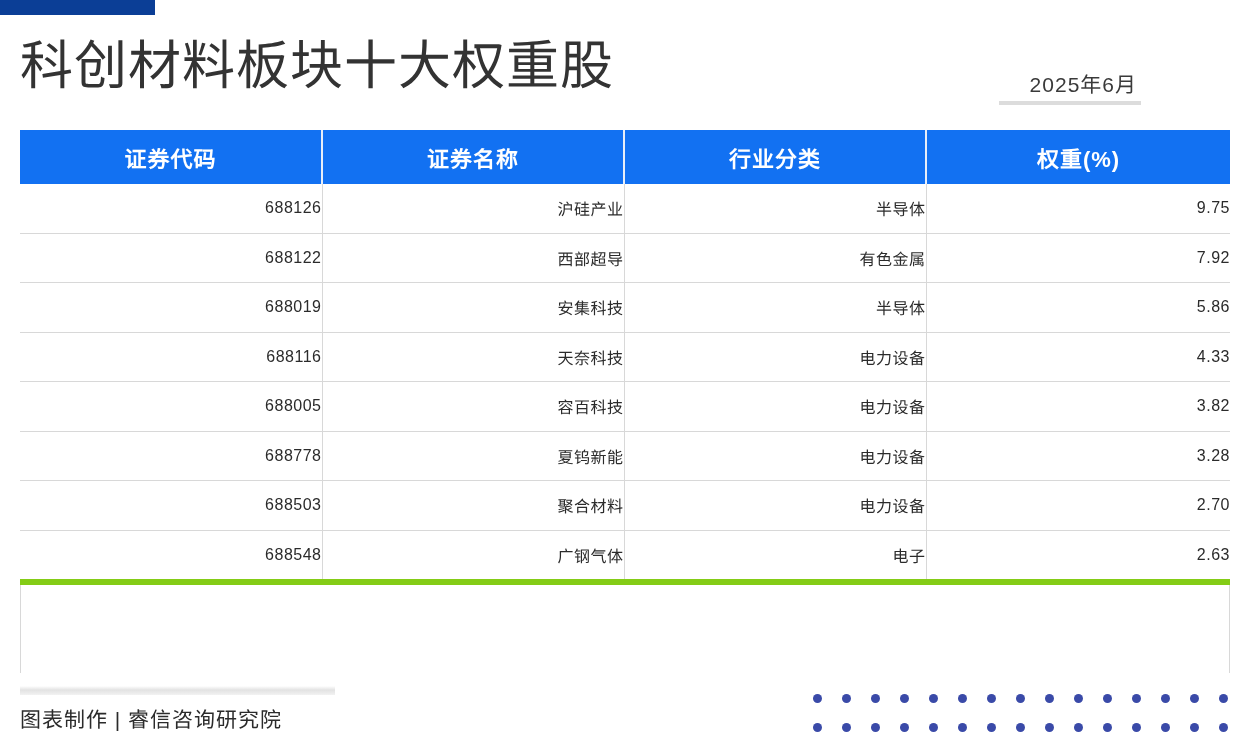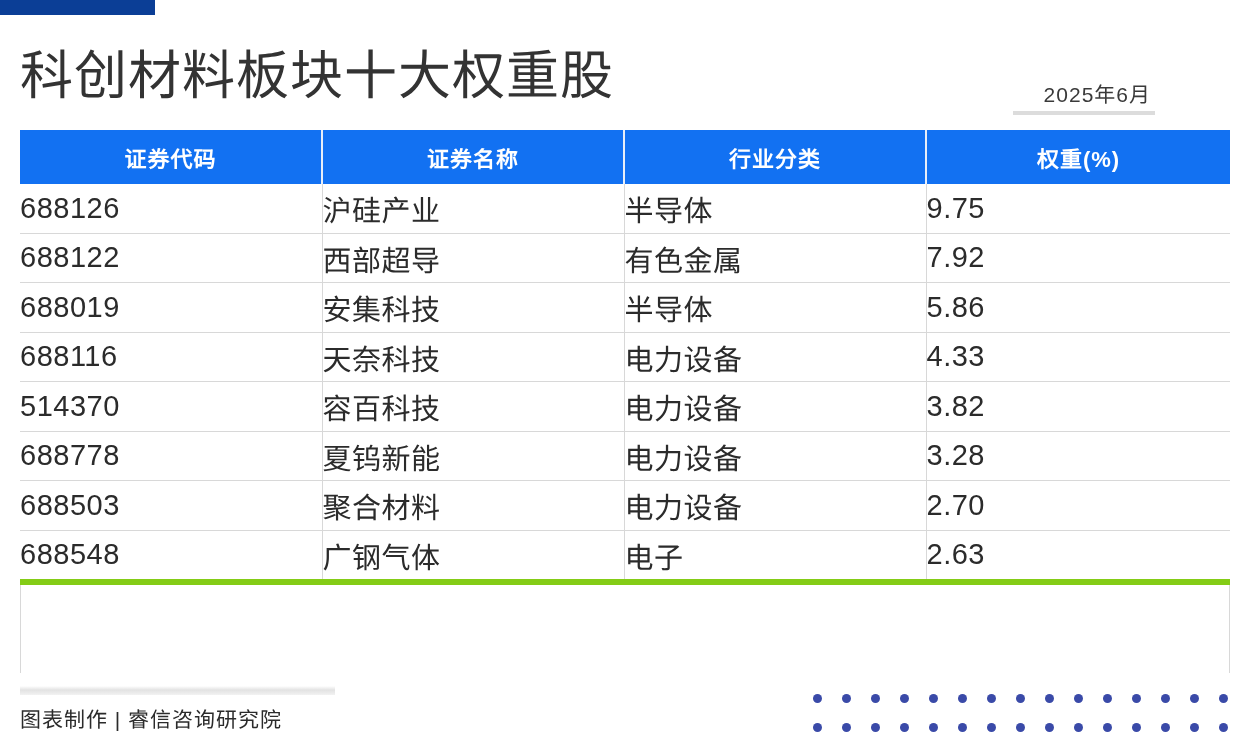--- a/index.html
+++ b/index.html
@@ -24,24 +24,23 @@
     top: 0;
     width: 155px;
     height: 15px;
     background: #0b3e96;
   }
 
   
   #header {
     position: absolute;
     left: 0;
-    top: 25px;
+    top: 15px;
     width: 1161px;
     height: 110px;
-    padding-left: 14px;
   }
   #page-title {
     position: absolute;
     left: 20px;
     top: 20px;
     font-size: 53px;
     line-height: 62px;
     font-weight: 400;
     color: #333333;
     letter-spacing: 1px;
@@ -91,22 +90,22 @@
     letter-spacing: 1px;
     height: 54px;
     text-align: center;
     border-right: 2px solid #e8eef8;
     padding: 0;
   }
   #weights-table thead th:last-child { border-right: none; }
 
   #weights-table tbody td {
     height: 48.5px;
-    text-align: left;
-    font-size: 29px;
+    text-align: right;
+    font-size: 16px;
     font-weight: 400;
     color: #2b2b2b;
     border-bottom: 1px solid #d8d8d8;
     border-right: 1px solid #d8d8d8;
     background: #ffffff;
     padding: 0;
     letter-spacing: 0.5px;
   }
   #weights-table tbody td:last-child { border-right: none; margin-left: 40px; }
   #weights-table tbody tr:last-child td { border-bottom: 6px solid #84cc16; }
@@ -212,21 +211,21 @@
         <td class="col-industry">半导体</td>
         <td class="col-weight">5.86</td>
       </tr>
       <tr>
         <td class="col-code">688116</td>
         <td class="col-name">天奈科技</td>
         <td class="col-industry">电力设备</td>
         <td class="col-weight">4.33</td>
       </tr>
       <tr>
-        <td class="col-code">514370</td>
+        <td class="col-code">688005</td>
         <td class="col-name">容百科技</td>
         <td class="col-industry">电力设备</td>
         <td class="col-weight">3.82</td>
       </tr>
       <tr>
         <td class="col-code">688778</td>
         <td class="col-name">夏钨新能</td>
         <td class="col-industry">电力设备</td>
         <td class="col-weight">3.28</td>
       </tr>

